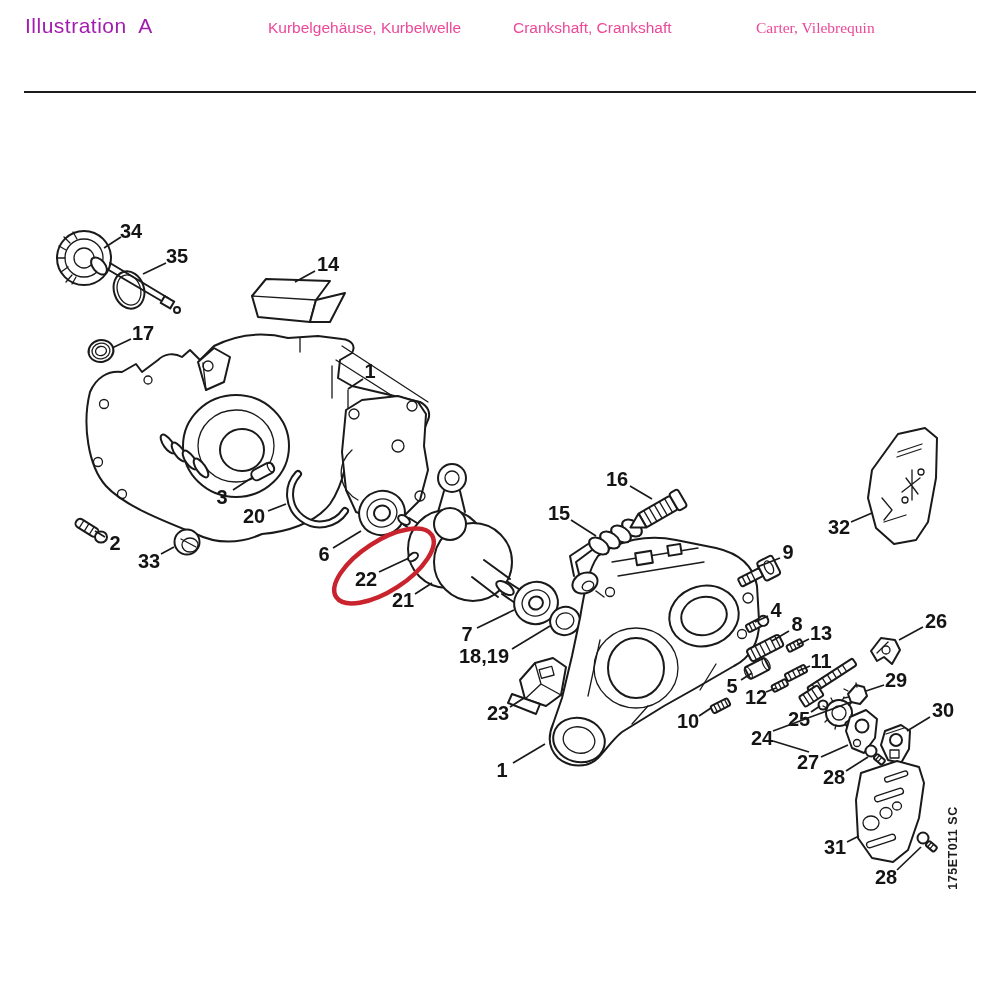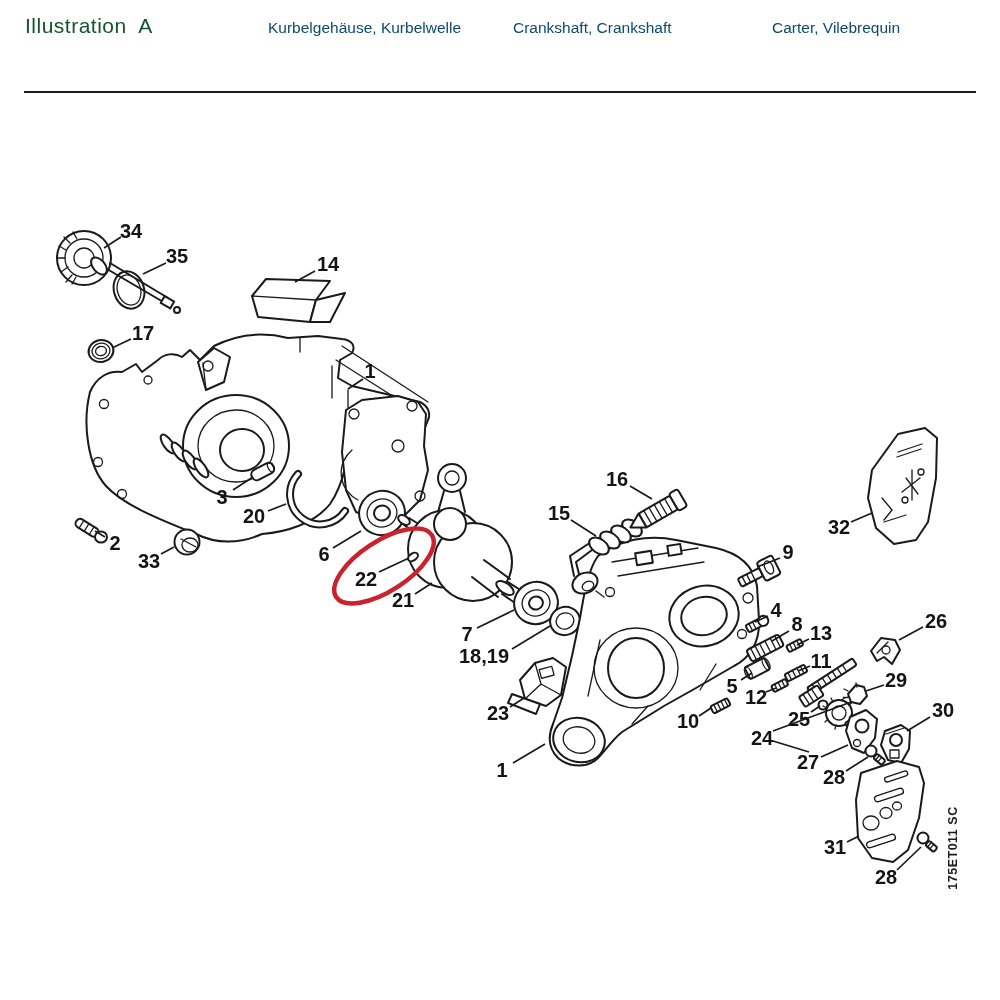--- a/index.html
+++ b/index.html
@@ -1,21 +1,21 @@
 <!DOCTYPE html>
 <html><head>
 <meta charset="utf-8">
 <style>
   html,body{margin:0;padding:0;background:#ffffff;}
   body{width:1000px;height:1000px;position:relative;overflow:hidden;
        font-family:"Liberation Sans",sans-serif;color:#101010;}
   .title{position:absolute;left:25px;top:14px;font-size:21px;font-weight:400;
-         letter-spacing:.5px;white-space:pre;color:#14532d;}
-  .caption{position:absolute;top:19px;font-size:15.5px;font-weight:400;color:#0c4a6e;}
-  #cap-de{left:268px;} #cap-en{left:513px;} #cap-fr{left:772px;}
+         letter-spacing:.5px;white-space:pre;color:#a21caf;}
+  .caption{position:absolute;top:19px;font-size:15.5px;font-weight:400;color:#ec4899;}
+  #cap-de{left:268px;} #cap-en{left:513px;} #cap-fr{left:756px;font-family:Liberation Serif, serif;}
   .rule{position:absolute;left:24px;right:24px;top:91px;height:2px;background:#1b1b1b;}
   #stage{position:absolute;left:0;top:0;}
   .ink{stroke:#1a1a1a;fill:none;stroke-width:2;stroke-linecap:round;stroke-linejoin:round;}
   .inkf{stroke:#1a1a1a;fill:#ffffff;stroke-width:2;stroke-linecap:round;stroke-linejoin:round;}
   .thin{stroke-width:1.3;}
   .tube-outer{stroke:#1a1a1a;stroke-width:8;fill:none;stroke-linecap:round;}
   .tube-inner{stroke:#ffffff;stroke-width:4;fill:none;stroke-linecap:round;}
   .leader{stroke:#1a1a1a;stroke-width:1.7;}
   .callout{font-family:"Liberation Sans",sans-serif;font-size:20px;font-weight:700;
            fill:#141414;text-anchor:middle;dominant-baseline:central;}

